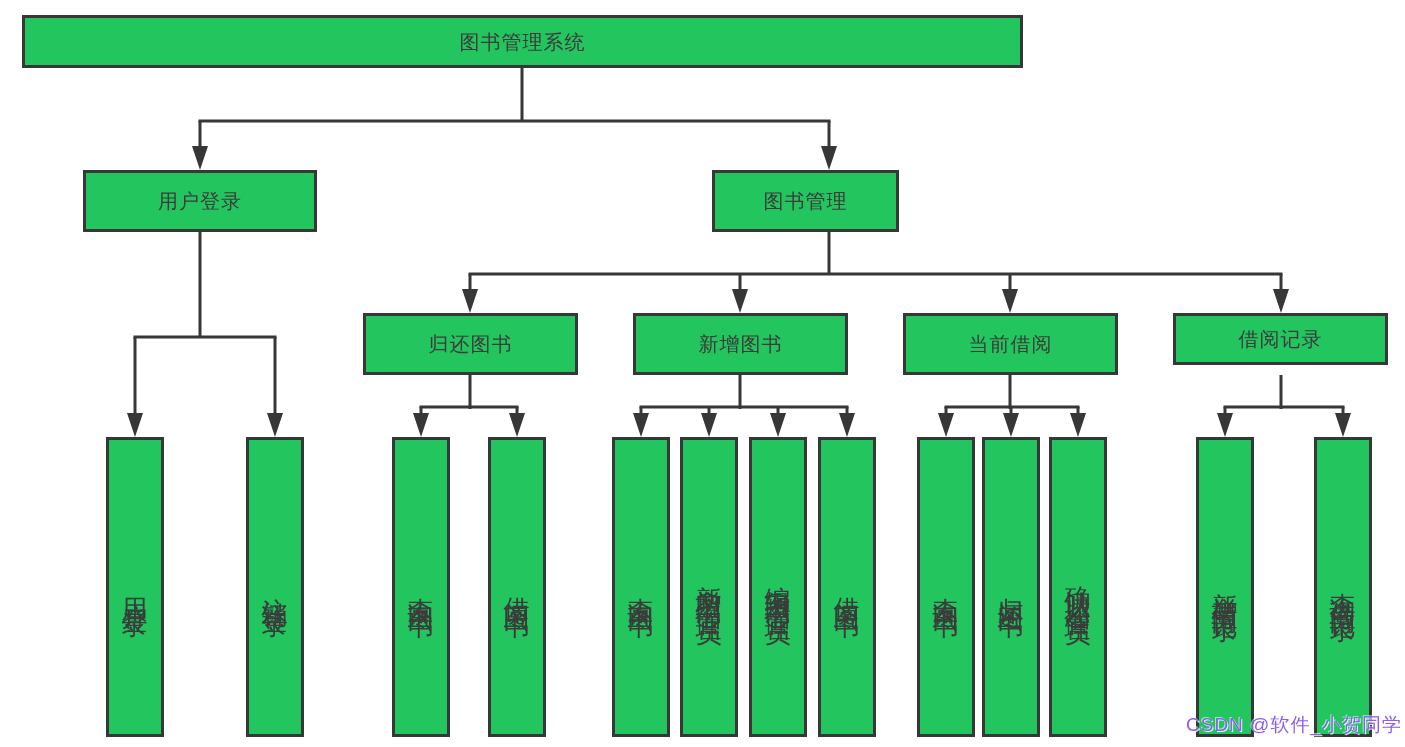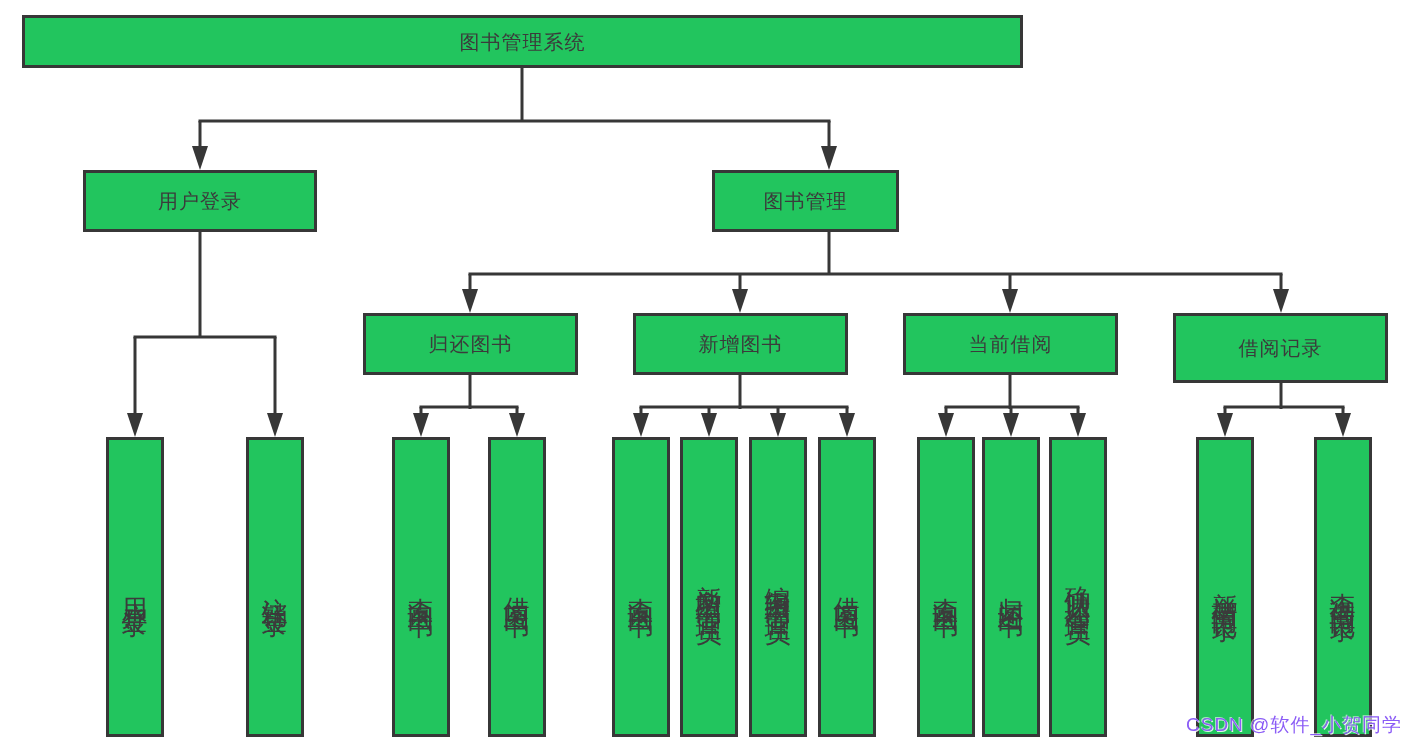--- a/index.html
+++ b/index.html
@@ -99,21 +99,21 @@
 
   <div class="box" style="left:363px;top:313px;width:215px;height:62px">
     <span>归还图书</span>
   </div>
   <div class="box" style="left:633px;top:313px;width:215px;height:62px">
     <span>新增图书</span>
   </div>
   <div class="box" style="left:903px;top:313px;width:215px;height:62px">
     <span>当前借阅</span>
   </div>
-  <div class="box" style="left:1173px;top:313px;width:215px;height:70px">
+  <div class="box" style="left:1173px;top:313px;width:215px;height:52px">
     <span>借阅记录</span>
   </div>
 
   <div class="box v" style="left:106px;top:437px;width:58px;height:300px">
     <span>用户登录</span>
   </div>
   <div class="box v" style="left:246px;top:437px;width:58px;height:300px">
     <span>注销登录</span>
   </div>
   <div class="box v" style="left:392px;top:437px;width:58px;height:300px">

